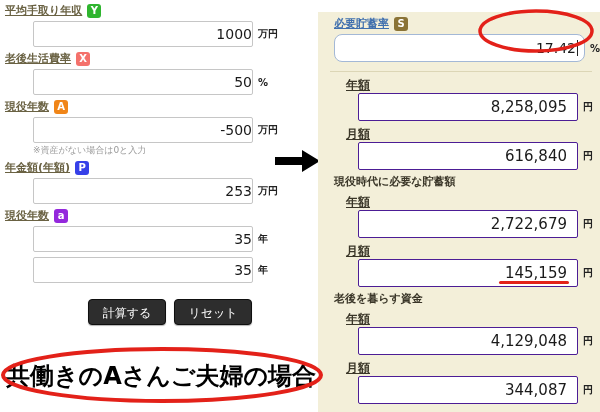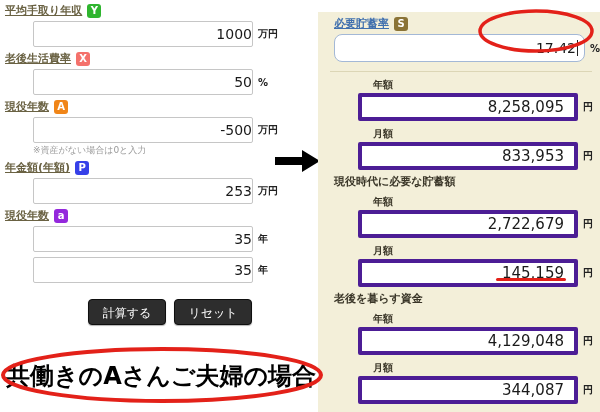--- a/index.html
+++ b/index.html
@@ -26,23 +26,23 @@
   .arrow{position:absolute;left:275px;top:148px;width:46px;height:26px;}
   
   .right-panel{position:absolute;left:318px;top:12px;width:282px;height:412px;background:#f3efd9;box-sizing:border-box;padding:4px 0 0 16px;}
   .rate-label-row{display:flex;align-items:center;gap:5px;height:15px;}
   .rate-label{font-size:11px;font-weight:bold;color:#3f6fae;text-decoration:underline;cursor:pointer;}
   .rate-row{display:flex;align-items:center;margin-top:3px;}
   .rate-box{width:254px;height:28px;background:#fff;border:1px solid #a3b8d6;border-radius:8px;display:flex;align-items:center;justify-content:flex-end;padding-right:6px;box-sizing:border-box;font-size:14px;color:#1a1a1a;}
   .caret{width:1px;height:16px;background:#222;margin-left:1px;}
   .divider{border:none;border-top:1px solid #dcd6b6;margin:9px 0 0 -4px;width:262px;}
   .sec-title{font-size:11px;font-weight:bold;color:#3a3628;margin-top:5px;line-height:14px;}
-  .row-label{font-size:10px;font-weight:bold;color:#3a3628;margin:7px 0 0 39px;line-height:12px;}
+  .row-label{font-size:12px;font-weight:bold;color:#3a3628;margin:7px 0 0 12px;line-height:12px;text-decoration:underline;}
   .row-line{display:flex;align-items:center;margin:2px 0 0 24px;}
-  .obox{width:220px;height:28px;background:#fff;border:4px solid #4c1d95;border-radius:2px;display:flex;align-items:center;justify-content:flex-end;padding-right:10px;box-sizing:border-box;font-size:15px;color:#1a1a1a;position:relative;}
+  .obox{width:220px;height:28px;background:#fff;border:1px solid #4c1d95;border-radius:2px;display:flex;align-items:center;justify-content:flex-end;padding-right:10px;box-sizing:border-box;font-size:15px;color:#1a1a1a;position:relative;}
   .red-underline{position:absolute;right:8px;bottom:2px;width:70px;height:3px;background:#e32119;border-radius:2px;}
   
   .overlay{position:absolute;left:0;top:0;width:600px;height:412px;pointer-events:none;z-index:10;}
 </style>
 </head>
 <body>
 
 <div class="left-col">
 
   <div class="fgroup">
@@ -151,21 +151,21 @@
   <div class="row-label">年額</div>
   <div class="row-line">
     <div class="obox">
         <span>8,258,095</span>
       </div>
     <span class="unit">円</span>
   </div>
   <div class="row-label">月額</div>
   <div class="row-line">
     <div class="obox">
-        <span>833,953</span>
+        <span>616,840</span>
       </div>
     <span class="unit">円</span>
   </div>
 
   <div class="sec-title">現役時代に必要な貯蓄額</div>
   <div class="row-label">年額</div>
   <div class="row-line">
     <div class="obox">
         <span>2,722,679</span>
       </div>

